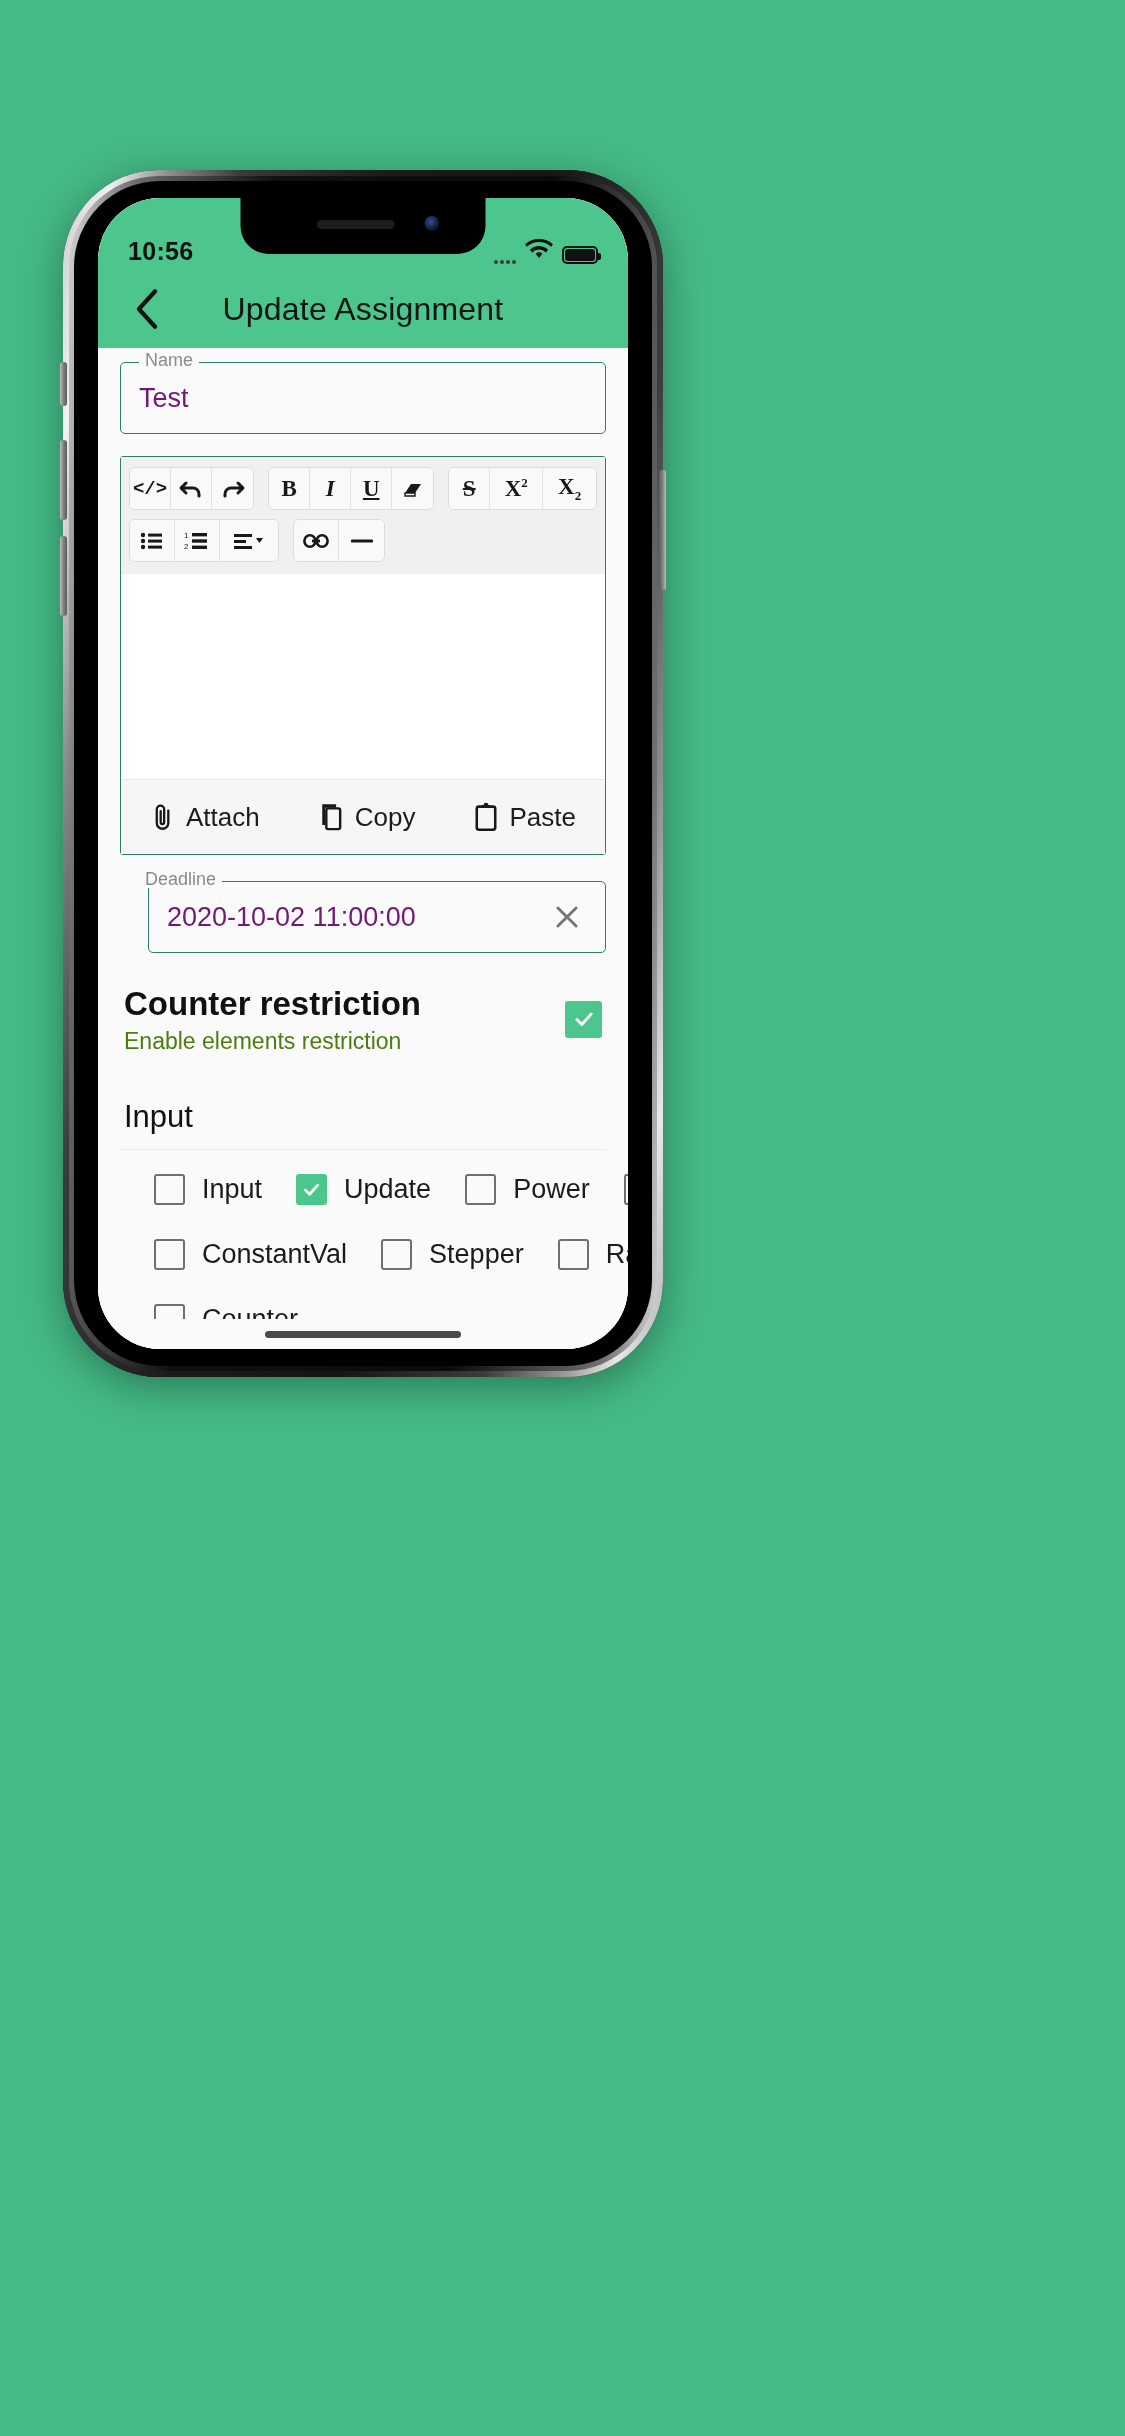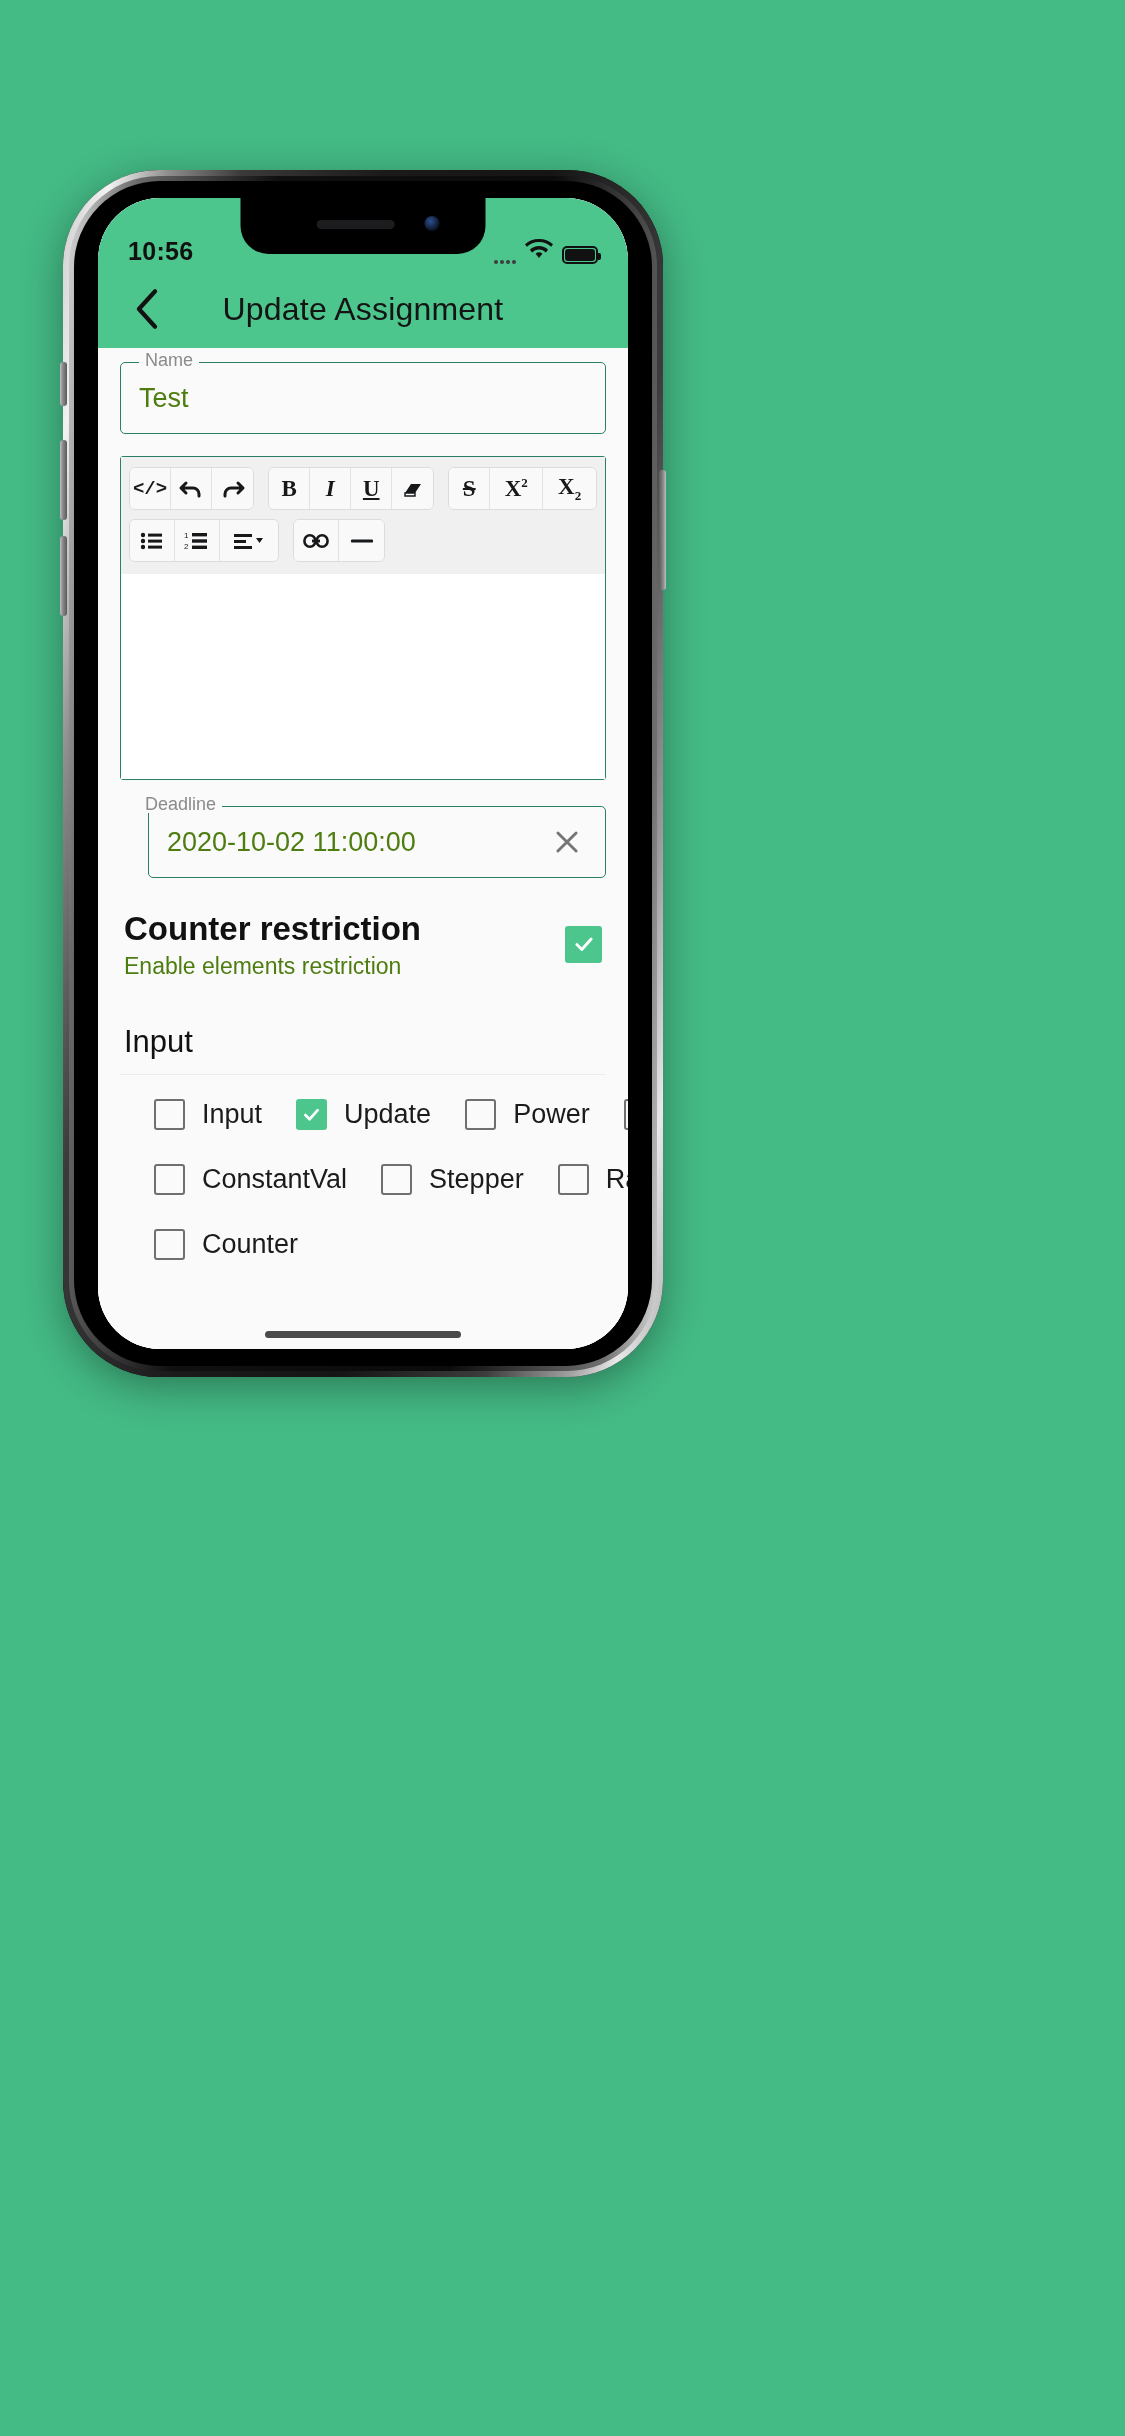--- a/index.html
+++ b/index.html
@@ -96,21 +96,21 @@
   
   .field{position:relative;margin:14px 22px 0 22px;}
   .field-box{
     border:1.6px solid #2b7f68;border-radius:5px;background:#fafafa;
     height:72px;display:flex;align-items:center;padding:0 18px;box-sizing:border-box;
   }
   .field-legend{
     position:absolute;left:19px;top:-11px;background:#fafafa;padding:0 6px;
     font-size:18px;color:#8b8b8b;line-height:1;
   }
-  .field-value{font-size:27px;color:#4d7c0f;flex:1;}
+  .field-value{font-size:27px;color:#701a75;flex:1;}
   #deadline-clear{width:40px;height:40px;display:flex;align-items:center;justify-content:center;cursor:pointer;}
 
   
   #editor-wrap{
     margin:22px 22px 0 22px;border:1.6px solid #2b7f68;border-radius:3px;background:#fff;
     display:flex;flex-direction:column;
   }
   #editor-toolbar{background:#f0f0f0;padding:10px 8px 12px 8px;}
   .tb-row{display:flex;align-items:center;gap:14px;margin-bottom:9px;}
   .tb-row:last-child{margin-bottom:0;}
@@ -329,20 +329,43 @@
                   <svg width="24" height="6" viewBox="0 0 24 6">
                       <rect x="1" y="1.4" width="22" height="3.2" rx="1.2" fill="#17181a"></rect>
                     </svg>
                 </div>
               </div>
             </div>
           </div>
 
           <div id="editor-canvas"></div>
 
+          <div id="editor-actions">
+            <div class="ed-action">
+              <svg width="26" height="30" viewBox="0 0 20 26">
+                <path d="M14.6 7.4 V18.2 a5 5 0 0 1-10 0 V6.4 a3.2 3.2 0 0 1 6.4 0 V17.6 a1.5 1.5 0 0 1-3 0 V8" stroke="#17181a" stroke-width="2" fill="none" stroke-linecap="round"></path>
+              </svg>
+              <span>Attach</span>
+            </div>
+            <div class="ed-action">
+              <svg width="27" height="30" viewBox="0 0 22 26">
+                <path d="M3 2 H15 V5 H5.5 V20 H3 Z" fill="#17181a"></path>
+                <rect x="6.5" y="5.5" width="12" height="18" rx="1.6" fill="none" stroke="#17181a" stroke-width="2.1"></rect>
+              </svg>
+              <span>Copy</span>
+            </div>
+            <div class="ed-action">
+              <svg width="26" height="30" viewBox="0 0 22 26">
+                <rect x="3" y="4" width="16" height="20" rx="1.8" fill="none" stroke="#17181a" stroke-width="2.2"></rect>
+                <path d="M7.5 4 V2.6 H14.5 V4 Z" fill="#17181a"></path>
+                <circle cx="11" cy="2.6" r="2" fill="#17181a"></circle>
+              </svg>
+              <span>Paste</span>
+            </div>
+          </div>
         </div>
 
         <div class="field" style="margin-top:26px;padding-left:28px;">
           <div class="field-legend">Deadline</div>
           <div class="field-box">
             <div class="field-value">2020-10-02 11:00:00</div>
             <div id="deadline-clear">
               <svg width="26" height="26" viewBox="0 0 20 20">
                 <path d="M3 3 L17 17 M17 3 L3 17" stroke="#757575" stroke-width="2.2" stroke-linecap="round"></path>
               </svg>

